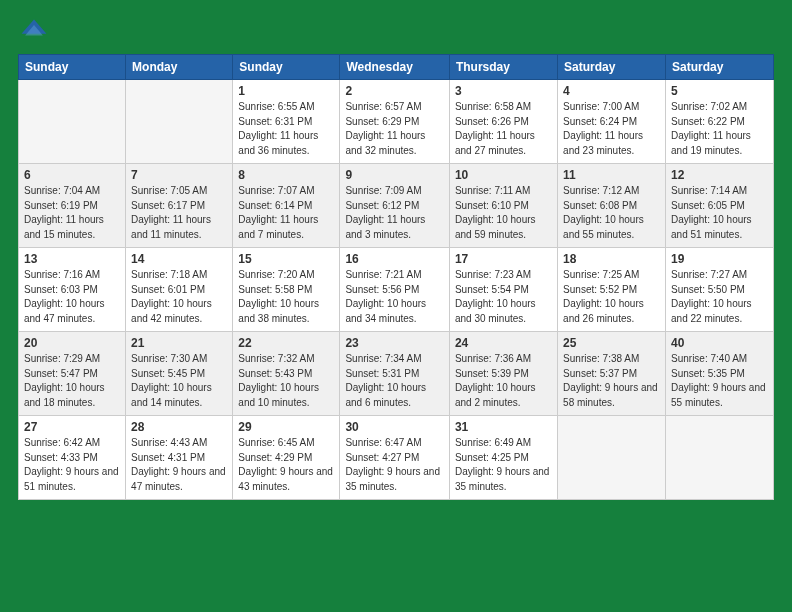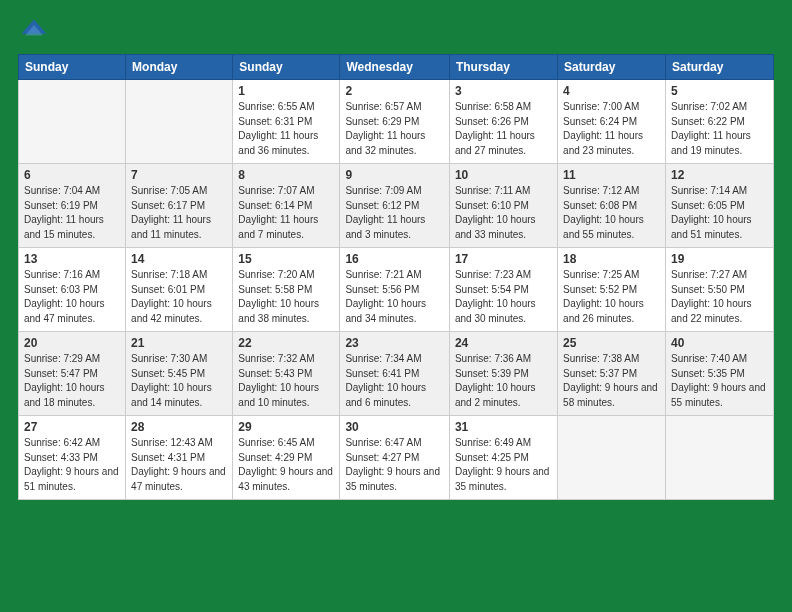--- a/index.html
+++ b/index.html
@@ -171,21 +171,21 @@
           <td>
             <span class="day-num">8</span>
             <div class="cell-info"><span>Sunrise: 7:07 AM</span><br><span>Sunset: 6:14 PM</span><br><span>Daylight: 11 hours and 7 minutes.</span></div>
           </td>
           <td>
             <span class="day-num">9</span>
             <div class="cell-info"><span>Sunrise: 7:09 AM</span><br><span>Sunset: 6:12 PM</span><br><span>Daylight: 11 hours and 3 minutes.</span></div>
           </td>
           <td>
             <span class="day-num">10</span>
-            <div class="cell-info"><span>Sunrise: 7:11 AM</span><br><span>Sunset: 6:10 PM</span><br><span>Daylight: 10 hours and 33 minutes.</span></div>
+            <div class="cell-info"><span>Sunrise: 7:11 AM</span><br><span>Sunset: 6:10 PM</span><br><span>Daylight: 10 hours and 59 minutes.</span></div>
           </td>
           <td>
             <span class="day-num">11</span>
             <div class="cell-info"><span>Sunrise: 7:12 AM</span><br><span>Sunset: 6:08 PM</span><br><span>Daylight: 10 hours and 55 minutes.</span></div>
           </td>
           <td>
             <span class="day-num">12</span>
             <div class="cell-info"><span>Sunrise: 7:14 AM</span><br><span>Sunset: 6:05 PM</span><br><span>Daylight: 10 hours and 51 minutes.</span></div>
           </td>
         </tr>
@@ -227,21 +227,21 @@
           <td>
             <span class="day-num">21</span>
             <div class="cell-info"><span>Sunrise: 7:30 AM</span><br><span>Sunset: 5:45 PM</span><br><span>Daylight: 10 hours and 14 minutes.</span></div>
           </td>
           <td>
             <span class="day-num">22</span>
             <div class="cell-info"><span>Sunrise: 7:32 AM</span><br><span>Sunset: 5:43 PM</span><br><span>Daylight: 10 hours and 10 minutes.</span></div>
           </td>
           <td>
             <span class="day-num">23</span>
-            <div class="cell-info"><span>Sunrise: 7:34 AM</span><br><span>Sunset: 6:41 PM</span><br><span>Daylight: 10 hours and 6 minutes.</span></div>
+            <div class="cell-info"><span>Sunrise: 7:34 AM</span><br><span>Sunset: 5:31 PM</span><br><span>Daylight: 10 hours and 6 minutes.</span></div>
           </td>
           <td>
             <span class="day-num">24</span>
             <div class="cell-info"><span>Sunrise: 7:36 AM</span><br><span>Sunset: 5:39 PM</span><br><span>Daylight: 10 hours and 2 minutes.</span></div>
           </td>
           <td>
             <span class="day-num">25</span>
             <div class="cell-info"><span>Sunrise: 7:38 AM</span><br><span>Sunset: 5:37 PM</span><br><span>Daylight: 9 hours and 58 minutes.</span></div>
           </td>
           <td>
@@ -249,21 +249,21 @@
             <div class="cell-info"><span>Sunrise: 7:40 AM</span><br><span>Sunset: 5:35 PM</span><br><span>Daylight: 9 hours and 55 minutes.</span></div>
           </td>
         </tr>
         <tr>
           <td>
             <span class="day-num">27</span>
             <div class="cell-info"><span>Sunrise: 6:42 AM</span><br><span>Sunset: 4:33 PM</span><br><span>Daylight: 9 hours and 51 minutes.</span></div>
           </td>
           <td>
             <span class="day-num">28</span>
-            <div class="cell-info"><span>Sunrise: 12:43 AM</span><br><span>Sunset: 4:31 PM</span><br><span>Daylight: 9 hours and 47 minutes.</span></div>
+            <div class="cell-info"><span>Sunrise: 4:43 AM</span><br><span>Sunset: 4:31 PM</span><br><span>Daylight: 9 hours and 47 minutes.</span></div>
           </td>
           <td>
             <span class="day-num">29</span>
             <div class="cell-info"><span>Sunrise: 6:45 AM</span><br><span>Sunset: 4:29 PM</span><br><span>Daylight: 9 hours and 43 minutes.</span></div>
           </td>
           <td>
             <span class="day-num">30</span>
             <div class="cell-info"><span>Sunrise: 6:47 AM</span><br><span>Sunset: 4:27 PM</span><br><span>Daylight: 9 hours and 35 minutes.</span></div>
           </td>
           <td>

